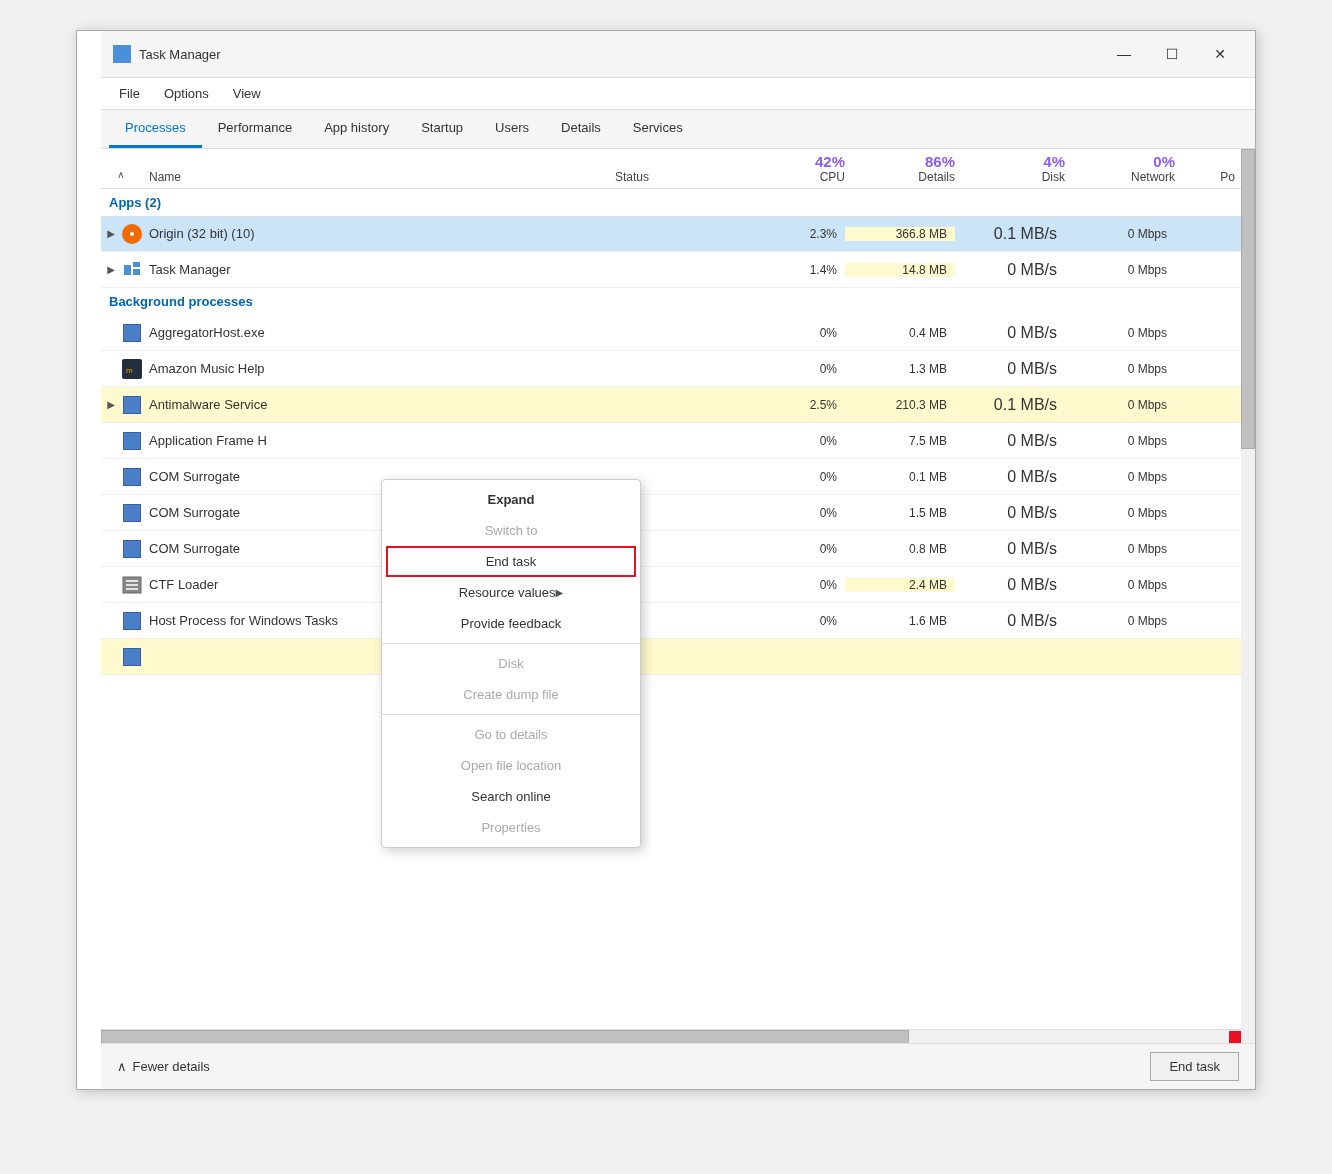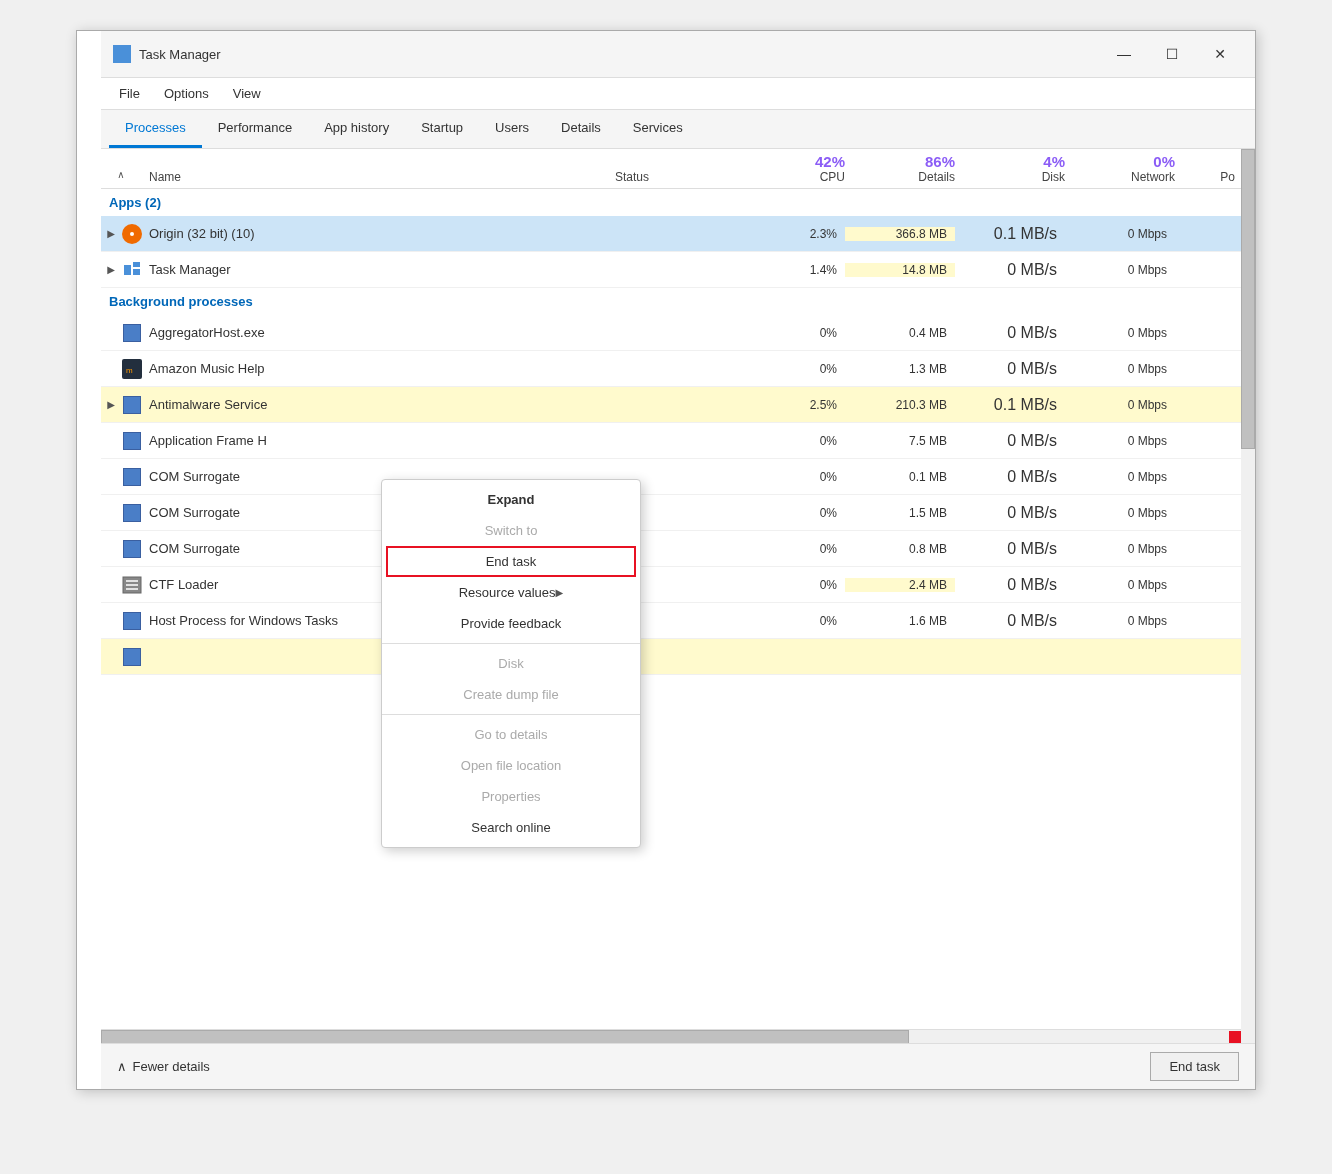--- a/index.html
+++ b/index.html
@@ -581,25 +581,25 @@
       <div class="ctx-item disabled">
         <span>Create dump file</span>
       </div>
       <div class="ctx-separator"></div>
       <div class="ctx-item disabled">
         <span>Go to details</span>
       </div>
       <div class="ctx-item disabled">
         <span>Open file location</span>
       </div>
+      <div class="ctx-item">
+        <span>Search online</span>
+      </div>
       <div class="ctx-item disabled">
         <span>Properties</span>
-      </div>
-      <div class="ctx-item">
-        <span>Search online</span>
       </div>
     </div>
 
     <div class="scrollbar">
       <div class="scrollbar-thumb"></div>
     </div>
   </div>
 
   <div class="bottom-bar">
     <div class="fewer-details">

